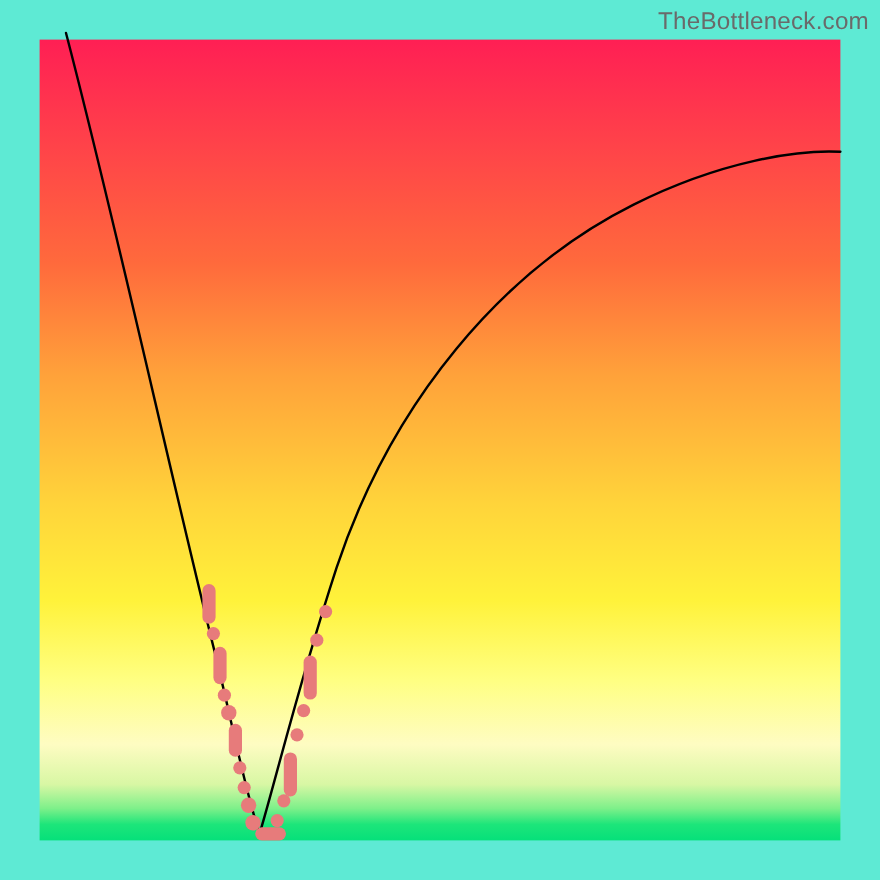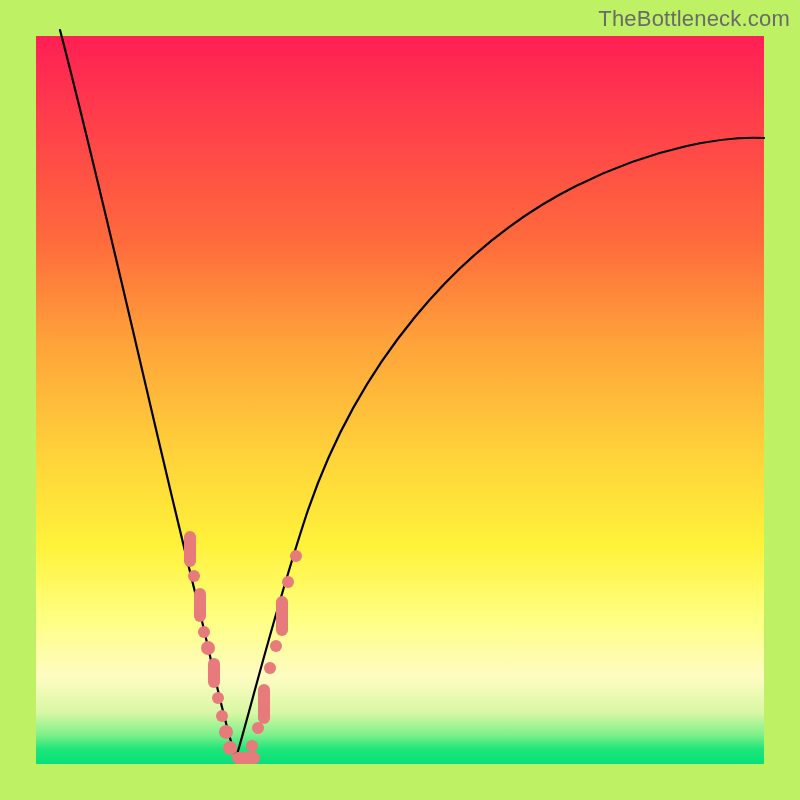--- a/index.html
+++ b/index.html
@@ -10,21 +10,21 @@
     overflow: hidden;
     background: #000;
     font-family: Arial, Helvetica, sans-serif;
   }
   .frame {
     position: absolute;
     left: 0;
     top: 0;
     width: 800px;
     height: 800px;
-    background: #bef264;
+    background: #5eead4;
   }
   .gradient-plot {
     position: absolute;
     left: 36px;
     top: 36px;
     width: 728px;
     height: 728px;
     
     background: linear-gradient(
       to bottom,

